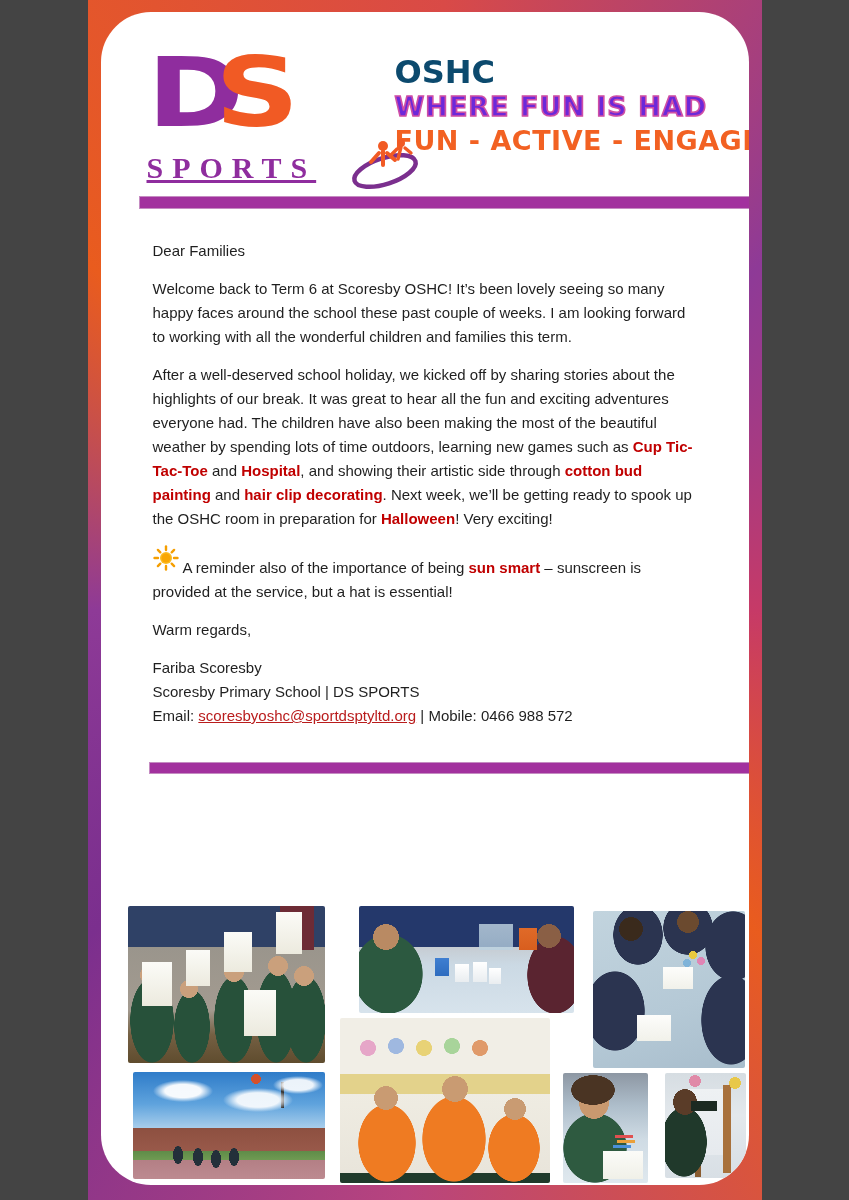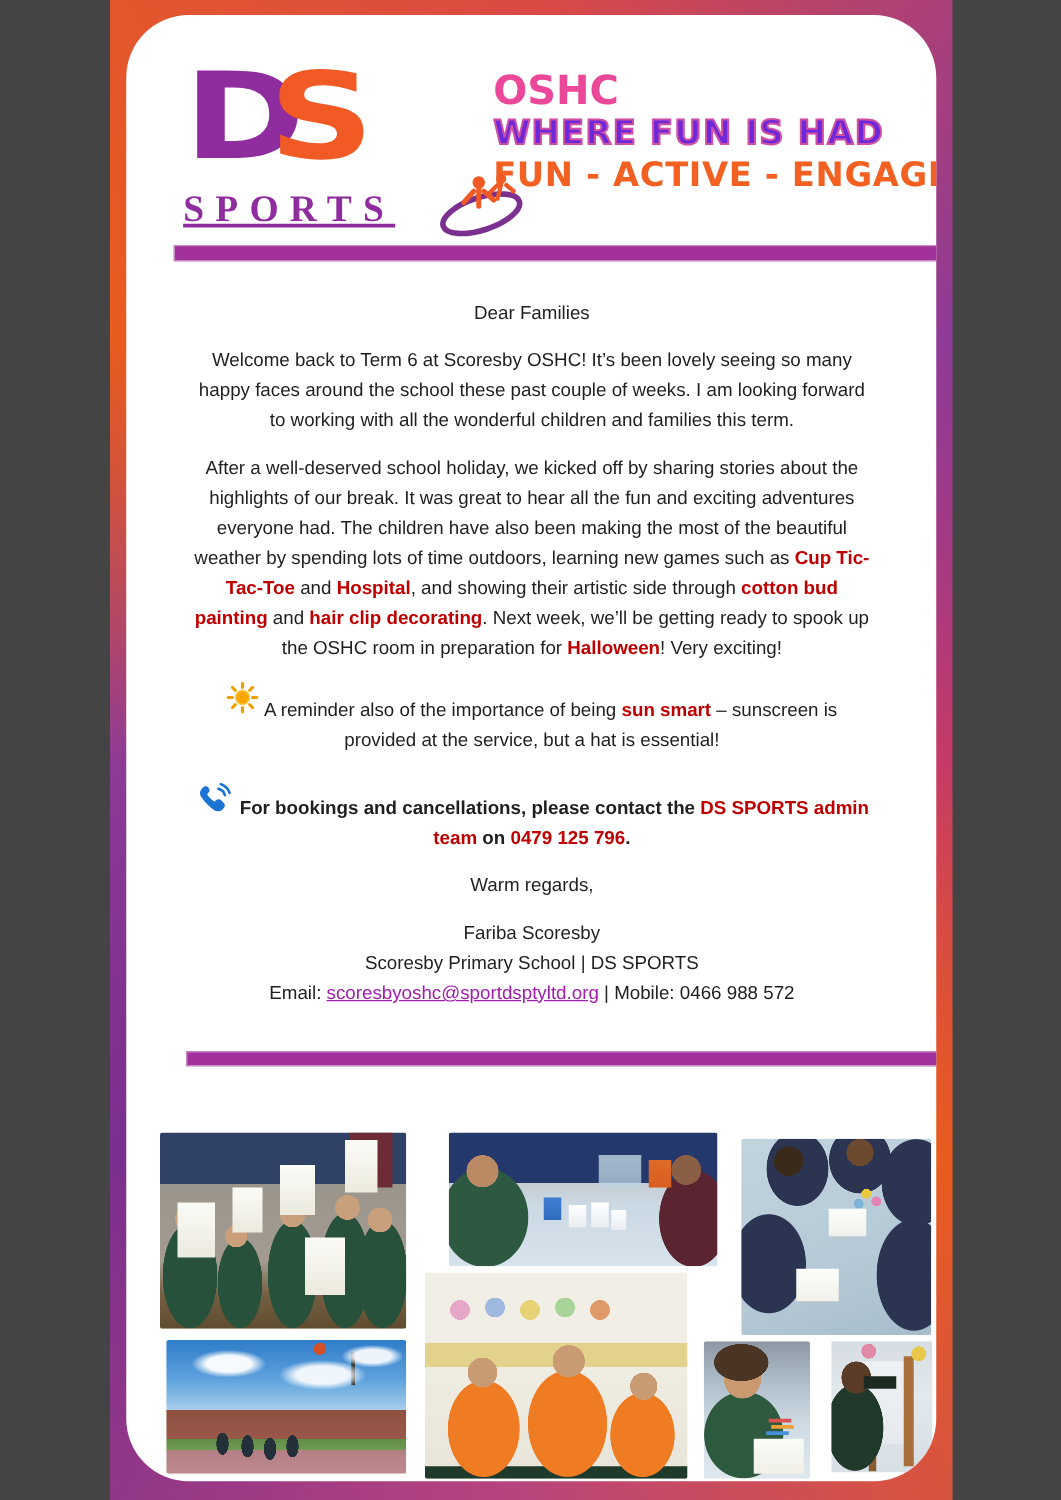--- a/index.html
+++ b/index.html
@@ -11,44 +11,44 @@
 
   
   .header{display:flex;align-items:flex-start;padding:40px 42px 0 46px;height:158px;box-sizing:border-box;}
   .logo{position:relative;width:238px;flex:0 0 auto;}
   .ds-letters{font-family:"DejaVu Sans",sans-serif;font-weight:bold;font-size:96px;line-height:0.86;letter-spacing:-4px;transform:scaleX(1.22);transform-origin:left top;white-space:nowrap;}
   .ds-letters .d{color:#8F2D9E;}
   .ds-letters .s{color:#F15A24;margin-left:-20px;}
   .sports-word{font-family:"Liberation Serif",serif;font-weight:bold;font-size:30px;letter-spacing:9px;color:#8F2D9E;margin-top:16px;text-decoration:underline;}
   .swoosh{position:absolute;right:-38px;bottom:-10px;}
   .tagline{flex:1 1 auto;padding:4px 0 0 10px;font-family:"DejaVu Sans",sans-serif;font-weight:bold;white-space:nowrap;}
-  .tag1{font-size:32px;color:#ec4899;line-height:1.05;}
+  .tag1{font-size:32px;color:#0c4a6e;line-height:1.05;}
   .tag2{font-size:27px;line-height:1.25;color:#6d28d9;-webkit-text-stroke:1.6px #CF4FA5;text-shadow:0 0 1px #CF4FA5;letter-spacing:1px;}
   .tag3{font-size:27px;line-height:1.3;color:#F26122;letter-spacing:0.5px;}
   .badge{flex:0 0 auto;margin-left:auto;margin-top:4px;}
 
   
   .bar{height:13px;background:#A2319E;border:1px solid #c58cc2;box-sizing:border-box;}
   .bar1{width:612px;margin:26px 0 0 38px;}
   .bar2{width:604px;height:12px;margin:34px 0 0 48px;}
 
   
   .content{padding:0 50px 0 52px;color:#1f1f1f;font-size:15px;line-height:24px;}
-  .content p{margin:0 0 14px 0;text-align:center;}
+  .content p{margin:0 0 14px 0;}
   .salutation{margin-top:30px !important;}
   .b{font-weight:700;}
   .rb{font-weight:700;color:#C00000;}
   .sun-para{margin-top:10px !important;}
   .phone-para{margin-top:20px !important;font-weight:700;}
   .closing{text-align:center;margin-top:5px !important;}
   .sig p{margin:0;}
   .regards{margin-top:2px !important;}
   .icon-inline{display:inline-block;vertical-align:-4px;margin-right:6px;}
   .icon-sun{vertical-align:2px;margin-right:4px;}
-  a.link{color:#a21caf;cursor:pointer;}
+  a.link{color:#b91c1c;cursor:pointer;}
 
   
   .ph{position:absolute;background-repeat:no-repeat;border-radius:2px;}
   .p1{left:27px;top:894px;width:197px;height:157px;
       background-image:
         linear-gradient(#fbfbf7,#eceade),linear-gradient(#fbfbf7,#eceade),linear-gradient(#fbfbf7,#eceade),linear-gradient(#fbfbf7,#eceade),linear-gradient(#fbfbf7,#eceade),
         radial-gradient(closest-side,#caa07c 98%,transparent),radial-gradient(closest-side,#caa07c 98%,transparent),radial-gradient(closest-side,#caa07c 98%,transparent),radial-gradient(closest-side,#caa07c 98%,transparent),radial-gradient(closest-side,#caa07c 98%,transparent),
         radial-gradient(closest-side,#27513a 98%,transparent),radial-gradient(closest-side,#27513a 98%,transparent),radial-gradient(closest-side,#27513a 98%,transparent),radial-gradient(closest-side,#27513a 98%,transparent),radial-gradient(closest-side,#27513a 98%,transparent),
         linear-gradient(#6d2b35,#6d2b35),
         linear-gradient(180deg,#2f4166 0%,#2f4166 26%,#9a958c 26%,#a39b90 66%,#756043 82%,#5f4c2e 100%);
@@ -210,25 +210,20 @@
               <line x1="21" y1="13" x2="24.5" y2="13"></line>
               <line x1="4.9" y1="4.9" x2="7.3" y2="7.3"></line>
               <line x1="18.7" y1="18.7" x2="21.1" y2="21.1"></line>
               <line x1="4.9" y1="21.1" x2="7.3" y2="18.7"></line>
               <line x1="18.7" y1="7.3" x2="21.1" y2="4.9"></line>
             </g>
             <circle cx="13" cy="13" r="6" fill="#FBBB21"></circle>
             <circle cx="13" cy="13" r="4.5" fill="#F9A602"></circle>
           </svg><span><span>A reminder also of the importance of being </span><span class="rb">sun smart</span><span> – sunscreen is provided at the service, but a hat is essential!</span></span></p>
 
-      <p class="phone-para"><svg class="icon-inline" width="30" height="30" viewBox="0 0 32 32">
-            <path d="M11.5 5.5c1.2 1.2 1.2 3.1 0 4.3L10.3 11c1.7 2.6 3.9 4.8 6.5 6.5l1.2-1.2c1.2-1.2 3.1-1.2 4.3 0l2.3 2.3c1.2 1.2 1.2 3.1 0 4.3l-1.1 1.1c-1.9 1.9-4.9 2.2-7.1.7-4.5-3.1-8.3-6.9-11.2-11.4-1.5-2.2-1.2-5.2.7-7.1l1.1-1.1c1.2-1.2 3.2-1.2 4.5.4z" fill="#1B74D1"></path>
-            <path d="M20 6.5 A7 7 0 0 1 25.5 12" fill="none" stroke="#1B74D1" stroke-width="2.2" stroke-linecap="round"></path>
-            <path d="M22 2.5 A11.5 11.5 0 0 1 29.5 10" fill="none" stroke="#1B74D1" stroke-width="2.2" stroke-linecap="round"></path>
-          </svg><span><span class="b">For bookings and cancellations, please contact the </span><span class="rb">DS SPORTS admin team</span><span class="b"> on </span><span class="rb">0479 125 796</span><span class="b">.</span></span></p>
 
       <p class="regards">Warm regards,</p>
 
       <div class="sig">
         <p>Fariba Scoresby</p>
         <p>Scoresby Primary School | DS SPORTS</p>
         <p><span>Email: </span><a class="link" href="#">scoresbyoshc@sportdsptyltd.org</a><span> | </span><span>Mobile: 0466 988 572</span></p>
       </div>
     </div>
 

